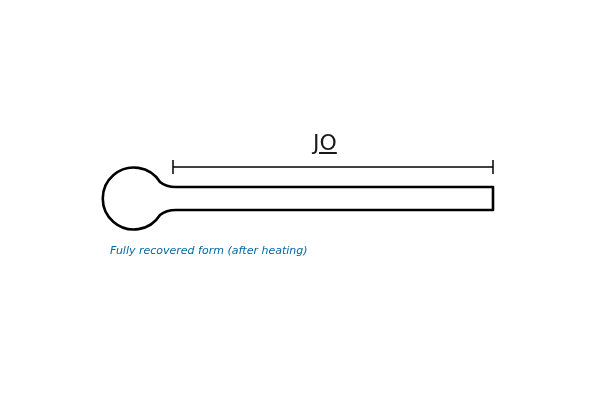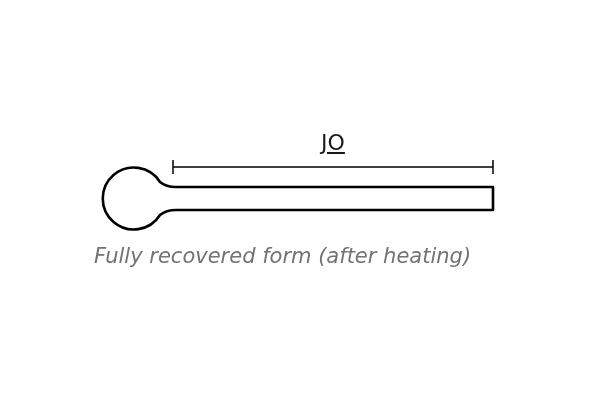--- a/index.html
+++ b/index.html
@@ -4,22 +4,22 @@
   <style>
     html, body { margin: 0; padding: 0; background: #ffffff; }
     body { width: 600px; height: 400px; position: relative; overflow: hidden; }
     #diagram { position: absolute; left: 0; top: 0; width: 600px; height: 400px; }
     .label {
       position: absolute;
       font-family: "DejaVu Sans", sans-serif;
       color: #1a1a1a;
       white-space: nowrap;
     }
-    #dim-label { left: 313px; top: 130px; width: 40px; text-align: center; font-size: 22px; text-decoration: underline; }
-    #caption { left: 94px; top: 244px; font-size: 21px; font-style: italic; color: #737373; }
+    #dim-label { left: 313px; top: 130px; width: 40px; text-align: left; font-size: 22px; text-decoration: underline; }
+    #caption { left: 110px; top: 244px; font-size: 11px; font-style: italic; color: #0369a1; }
   </style>
 </head>
 <body>
 
 <svg id="diagram" viewBox="0 0 600 400" xmlns="http://www.w3.org/2000/svg">
   <g stroke="#000" stroke-width="1.5" fill="none">
     <line x1="173" y1="167" x2="493" y2="167"></line>
     <line x1="173" y1="160" x2="173" y2="174"></line>
     <line x1="493" y1="160" x2="493" y2="174"></line>
   </g>

